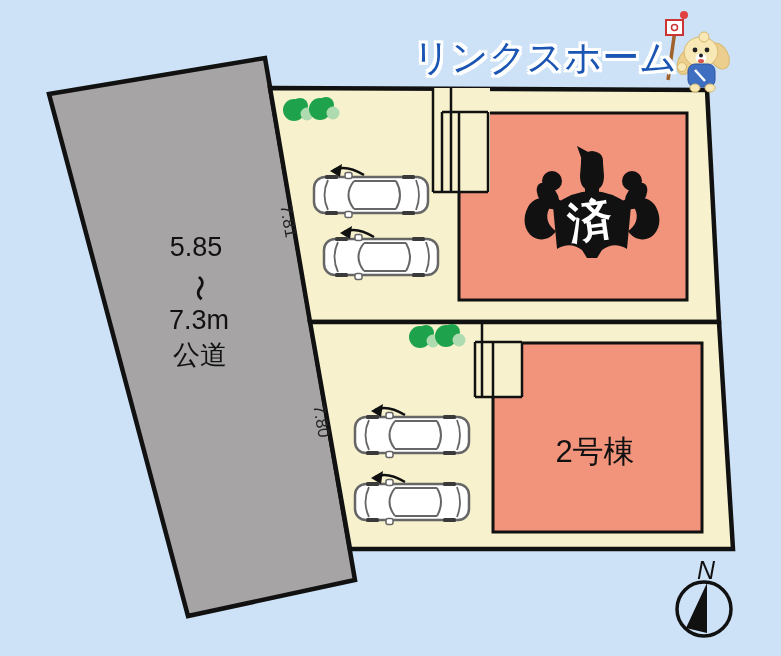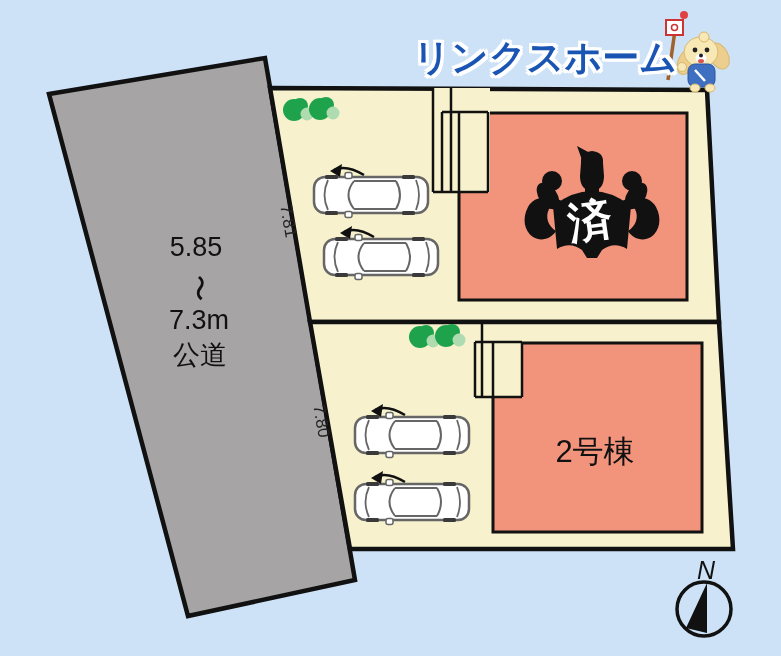--- a/index.html
+++ b/index.html
@@ -4,21 +4,21 @@
 <style>
   html,body{margin:0;padding:0;}
   body{
     width:781px;height:656px;position:relative;overflow:hidden;
     background:#cde2f7;
     font-family:"Liberation Sans","DejaVu Sans",sans-serif;
   }
   .stage{position:absolute;left:0;top:0;width:781px;height:656px;}
   .brand{
     position:absolute;left:413px;top:33px;
-    font-size:37px;font-weight:bold;letter-spacing:0px;
+    font-size:37px;font-weight:normal;letter-spacing:0px;
     color:#1b55b4;
     text-shadow:
       -3px -3px 0 #fff, 3px -3px 0 #fff, -3px 3px 0 #fff, 3px 3px 0 #fff,
       -3px 0 0 #fff, 3px 0 0 #fff, 0 -3px 0 #fff, 0 3px 0 #fff;
     white-space:nowrap;
   }
   svg text{font-family:"Liberation Sans","DejaVu Sans",sans-serif;}
   .roadnum{font-size:17px;fill:#222;}
   .roadtxt{font-size:27px;fill:#111;}
 </style>

